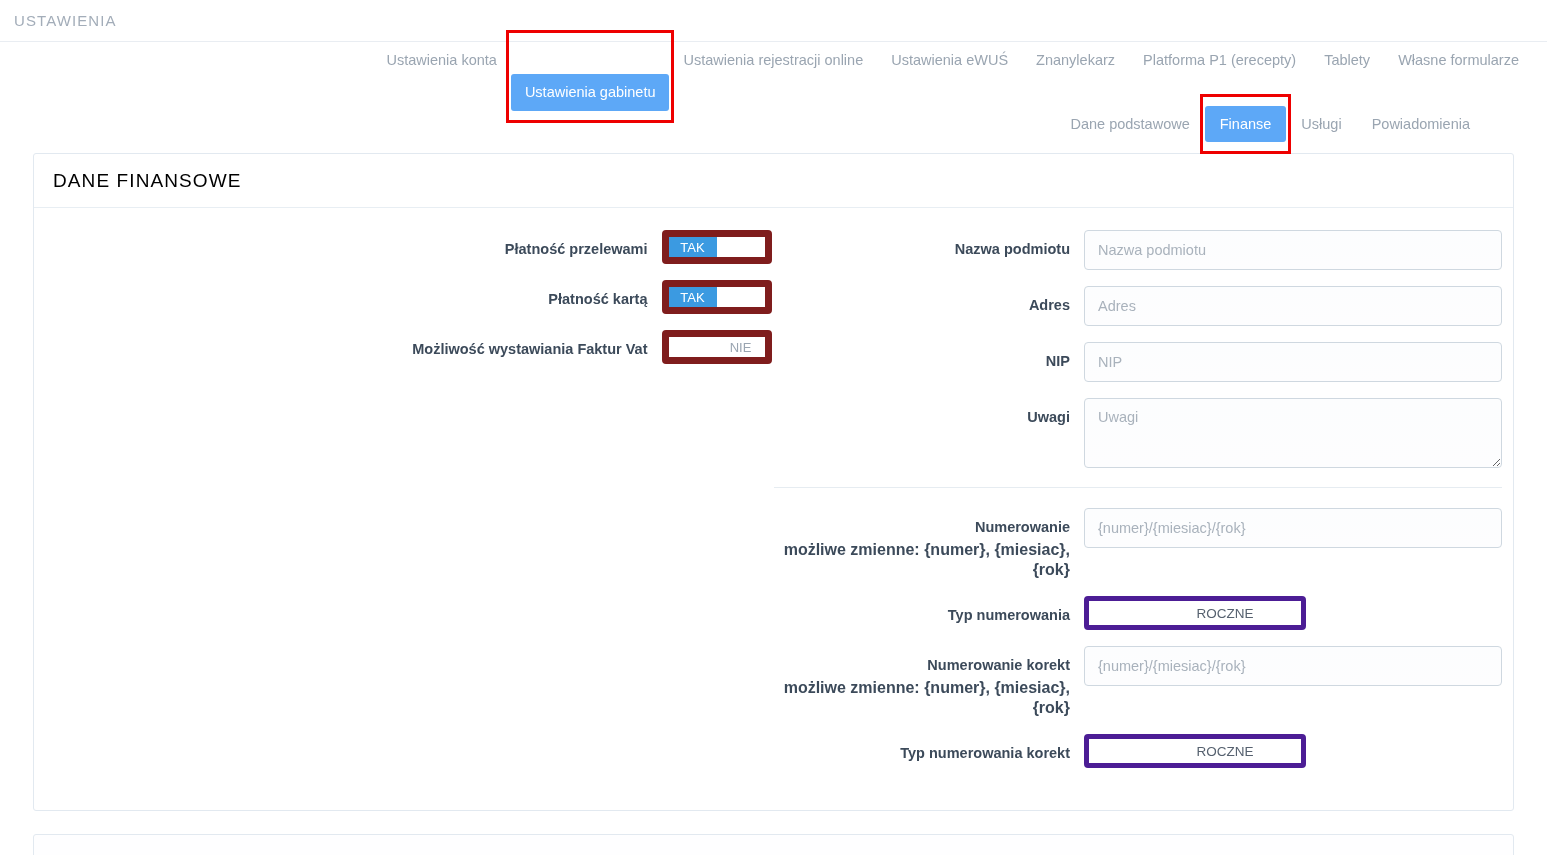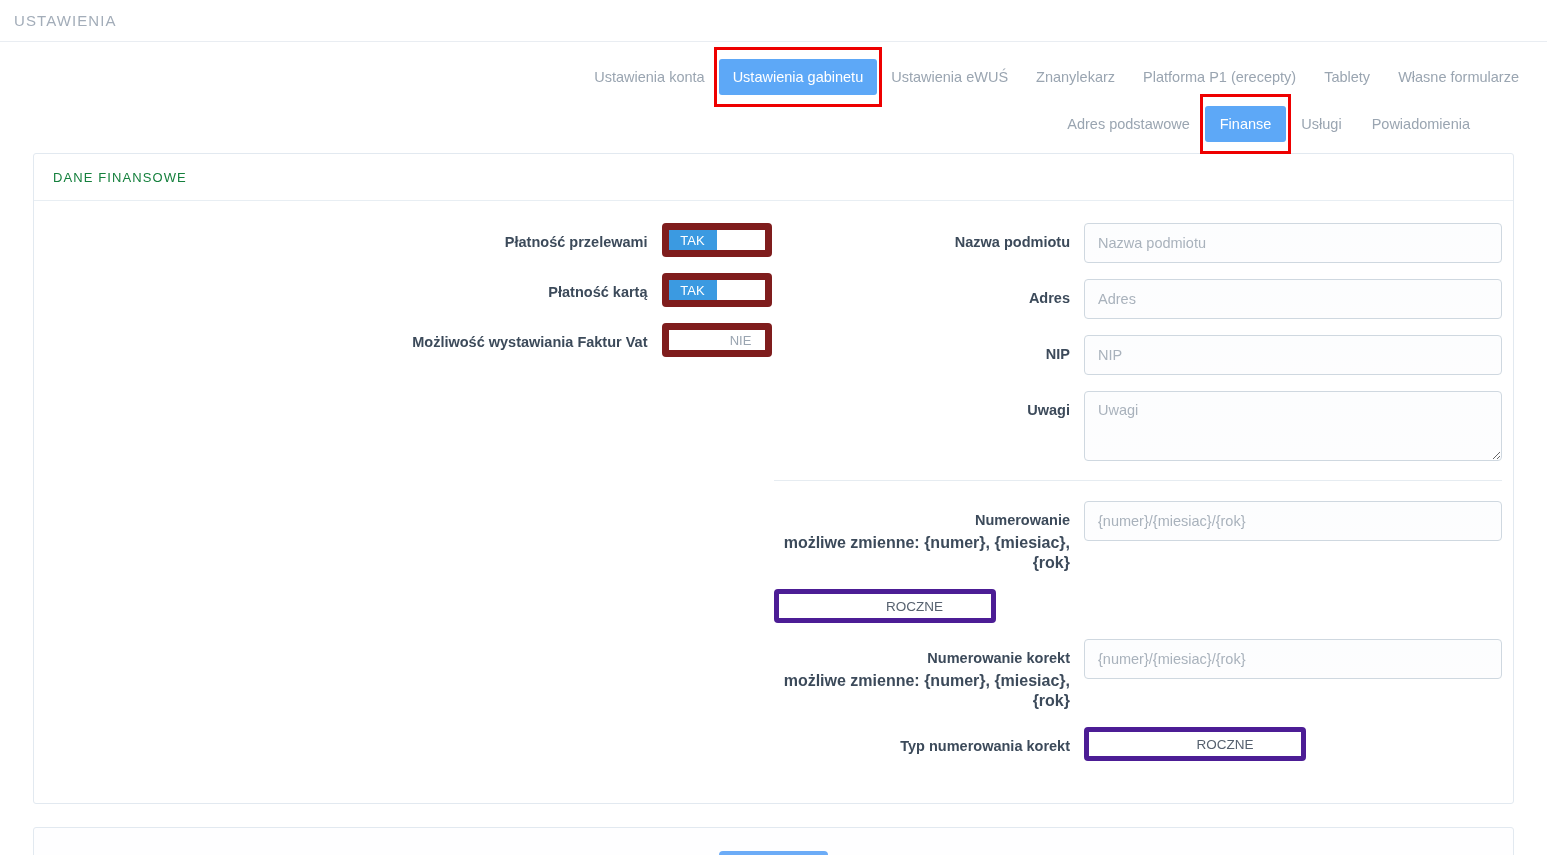--- a/index.html
+++ b/index.html
@@ -30,37 +30,38 @@
     font-size: 15px;
     color: #a3adb9;
     letter-spacing: 1.1px;
     font-weight: 400;
   }
 
   
   .nav-main {
     height: 53px;
     display: flex;
-    align-items: flex-end;
+    align-items: flex-start;
     justify-content: flex-end;
     padding-right: 14px;
     box-sizing: border-box;
   }
   .nav-main .tab {
     font-size: 14.5px;
     color: #9aa5b1;
     padding: 11px 14px;
     border-radius: 3px;
     white-space: nowrap;
     cursor: pointer;
     line-height: 1;
   }
   .nav-main .tab.active {
     background: #5da8f7;
     color: #ffffff;
+    margin-top: 32px;
   }
   .tab-wrap { position: relative; display: inline-block; }
   .redbox {
     position: absolute;
     border: 3px solid #ee0000;
     pointer-events: none;
   }
   .redbox.main {
     left: -5px; top: -12px; right: -5px; bottom: -12px;
   }
@@ -95,22 +96,22 @@
   .panel {
     margin: 0 33px;
     border: 1px solid #e2e9f0;
     border-radius: 3px;
     background: #ffffff;
     box-sizing: border-box;
   }
   .panel-header {
     padding: 16px 19px 15px 19px;
     border-bottom: 1px solid #e8eef3;
-    color: #15803d;
-    font-size: 13px;
+    color: #000000;
+    font-size: 19px;
     letter-spacing: 1.1px;
   }
   .panel-body {
     padding: 22px 0 26px 0;
   }
 
   .cols {
     display: flex;
   }
   .col-left  { width: 50%; box-sizing: border-box; padding-left: 18px; }
@@ -247,29 +248,30 @@
 <div class="topbar">
   <div class="page-title">USTAWIENIA</div>
 </div>
 
 <div class="nav-main">
   <div class="tab">Ustawienia konta</div>
   <div class="tab-wrap">
     <div class="tab active">Ustawienia gabinetu</div>
     <div class="redbox main"></div>
   </div>
+  <div class="tab">Ustawienia rejestracji online</div>
   <div class="tab">Ustawienia eWUŚ</div>
   <div class="tab">Znanylekarz</div>
   <div class="tab">Platforma P1 (erecepty)</div>
   <div class="tab">Tablety</div>
   <div class="tab">Własne formularze</div>
 </div>
 
 <div class="nav-sub">
-  <div class="tab">Adres podstawowe</div>
+  <div class="tab">Dane podstawowe</div>
   <div class="tab-wrap">
     <div class="tab active">Finanse</div>
     <div class="redbox sub"></div>
   </div>
   <div class="tab">Usługi</div>
   <div class="tab">Powiadomienia</div>
 </div>
 
 <div class="panel">
   <div class="panel-header">DANE FINANSOWE</div>
@@ -346,20 +348,21 @@
           <div class="lbl">
             <span>Numerowanie</span>
             <span class="sub">możliwe zmienne: {numer}, {miesiac}, {rok}</span>
           </div>
           <div class="fld">
             <input class="inp" type="text" placeholder="{numer}/{miesiac}/{rok}" style="">
           </div>
         </div>
 
         <div class="frow">
+          <div class="lbl">Typ numerowania</div>
           <div class="fld">
             <div class="sel">ROCZNE</div>
           </div>
         </div>
 
         <div class="frow">
           <div class="lbl">
             <span>Numerowanie korekt</span>
             <span class="sub">możliwe zmienne: {numer}, {miesiac}, {rok}</span>
           </div>

